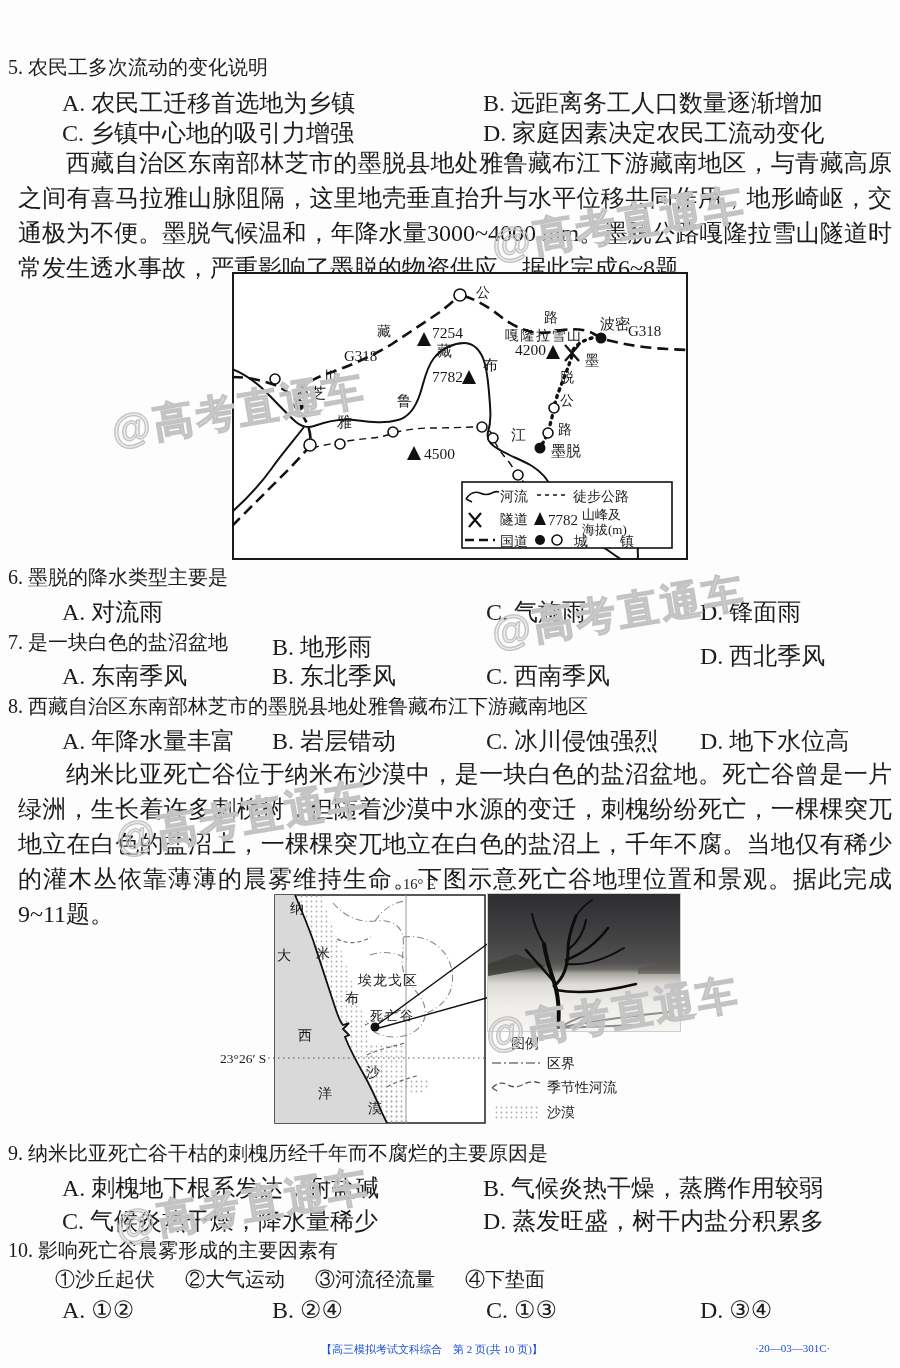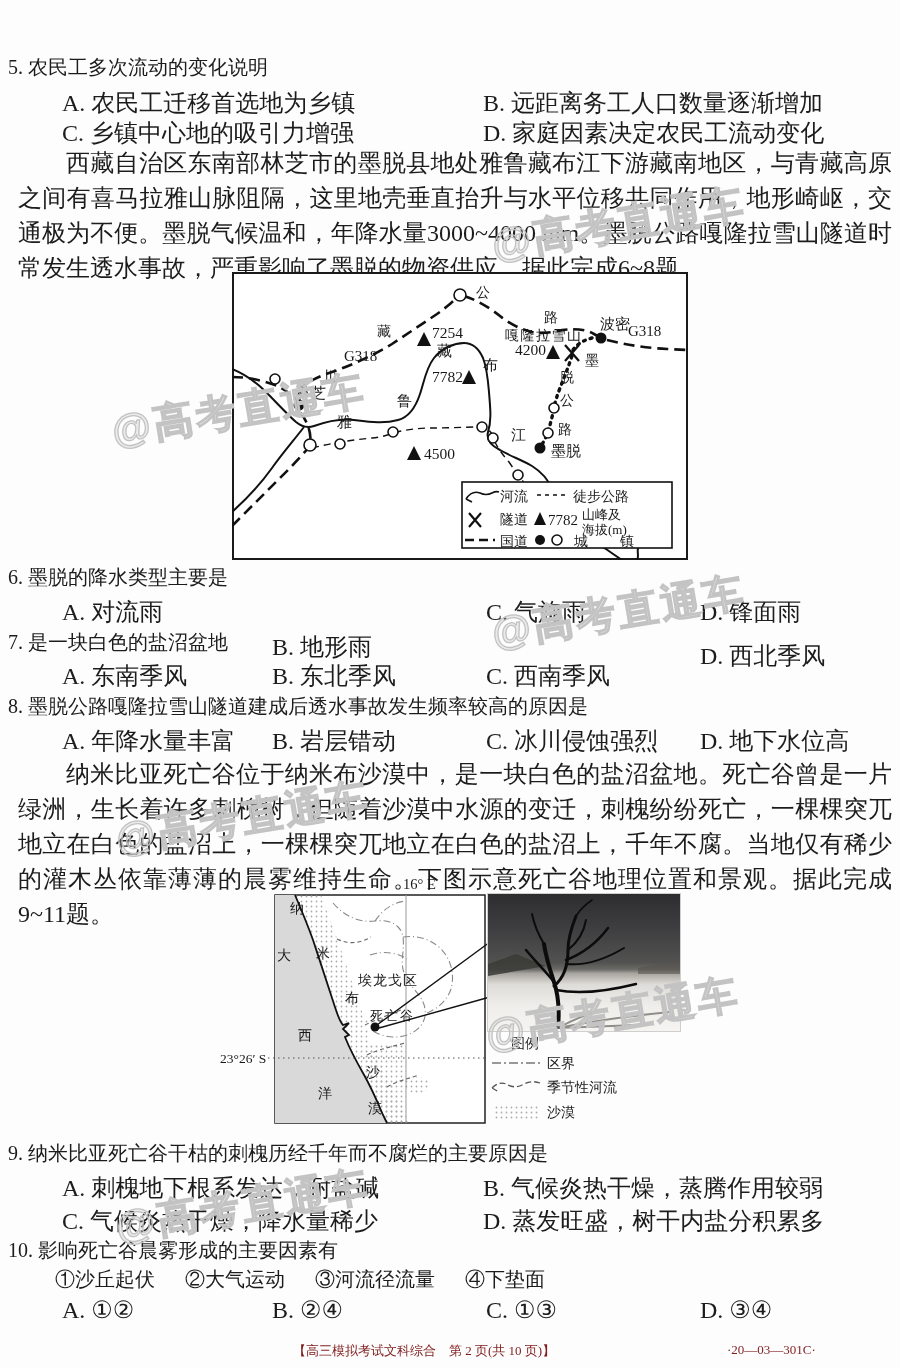--- a/index.html
+++ b/index.html
@@ -10,21 +10,21 @@
   .stem .num{margin-right:5px;}
   .opt{font-size:24px;white-space:nowrap;}
   .opt .lbl{margin-right:6px;}
   .para{font-size:24px;line-height:35px;text-align:justify;text-indent:2em;width:874px;}
   .subopts{font-size:20px;white-space:nowrap;}
   .subopts span{margin-right:30px;}
   .wm{font-size:40px;font-weight:bold;letter-spacing:3px;white-space:nowrap;
       font-family:"Liberation Sans","DejaVu Sans",sans-serif;
       color:rgba(195,195,195,.30);-webkit-text-stroke:1.3px #c3c3c3;
       transform:rotate(-9.5deg);transform-origin:left center;pointer-events:none;}
-  .footer{font-size:13px;color:#7f1d1d;white-space:nowrap;}
+  .footer{font-size:11px;color:#1d4ed8;white-space:nowrap;margin-left:28px;}
   svg text{fill:#181818;}
   .photo{position:absolute;left:268px;top:18px;width:192px;height:137px;
          background:linear-gradient(180deg,#2d2d2f 0%,#404042 28%,#525251 50%,#6b6a66 55%,
                     #a8a5a0 58%,#dedcd8 66%,#f0eeea 82%,#f6f4f0 100%);
          outline:1px solid #cfcfcf;}
 </style>
 </head>
 <body>
 
 <div class="abs stem" style="left:8px;top:54px">
@@ -143,21 +143,21 @@
 
 <div class="abs stem" style="left:8px;top:629px">
   <span class="num">7.</span><span>是一块白色的盐沼盆地</span>
 </div>
 <div class="abs opt" style="left:62px;top:660px"><span class="lbl">A.</span><span>东南季风</span></div>
 <div class="abs opt" style="left:272px;top:660px"><span class="lbl">B.</span><span>东北季风</span></div>
 <div class="abs opt" style="left:486px;top:660px"><span class="lbl">C.</span><span>西南季风</span></div>
 <div class="abs opt" style="left:700px;top:640px"><span class="lbl">D.</span><span>西北季风</span></div>
 
 <div class="abs stem" style="left:8px;top:693px">
-  <span class="num">8.</span><span>墨脱公路嘎隆拉雪山隧道建成后透水事故发生频率较高的原因是</span>
+  <span class="num">8.</span><span>西藏自治区东南部林芝市的墨脱县地处雅鲁藏布江下游藏南地区</span>
 </div>
 <div class="abs opt" style="left:62px;top:725px"><span class="lbl">A.</span><span>年降水量丰富</span></div>
 <div class="abs opt" style="left:272px;top:725px"><span class="lbl">B.</span><span>岩层错动</span></div>
 <div class="abs opt" style="left:486px;top:725px"><span class="lbl">C.</span><span>冰川侵蚀强烈</span></div>
 <div class="abs opt" style="left:700px;top:725px"><span class="lbl">D.</span><span>地下水位高</span></div>
 
 <div class="abs para" style="left:18px;top:757px">纳米比亚死亡谷位于纳米布沙漠中，是一块白色的盐沼盆地。死亡谷曾是一片绿洲，生长着许多刺槐树，但随着沙漠中水源的变迁，刺槐纷纷死亡，一棵棵突兀地立在白色的盐沼上，一棵棵突兀地立在白色的盐沼上，千年不腐。当地仅有稀少的灌木丛依靠薄薄的晨雾维持生命。下图示意死亡谷地理位置和景观。据此完成9~11题。</div>
 
 <div class="abs" style="left:220px;top:876px;width:565px;height:260px">
   <svg width="565" height="260" viewBox="0 0 565 260" style="position:absolute;left:0;top:0">

